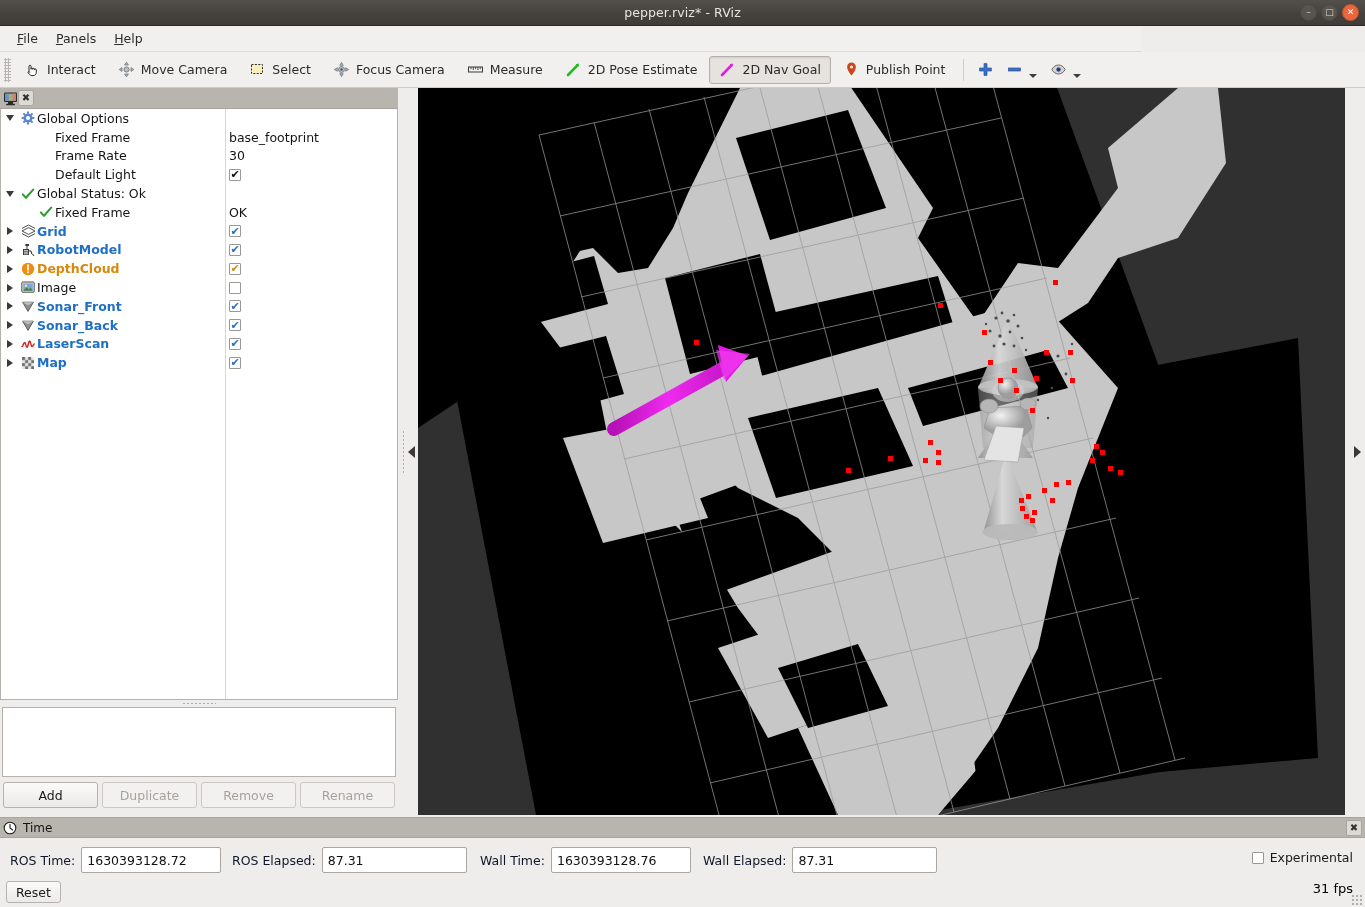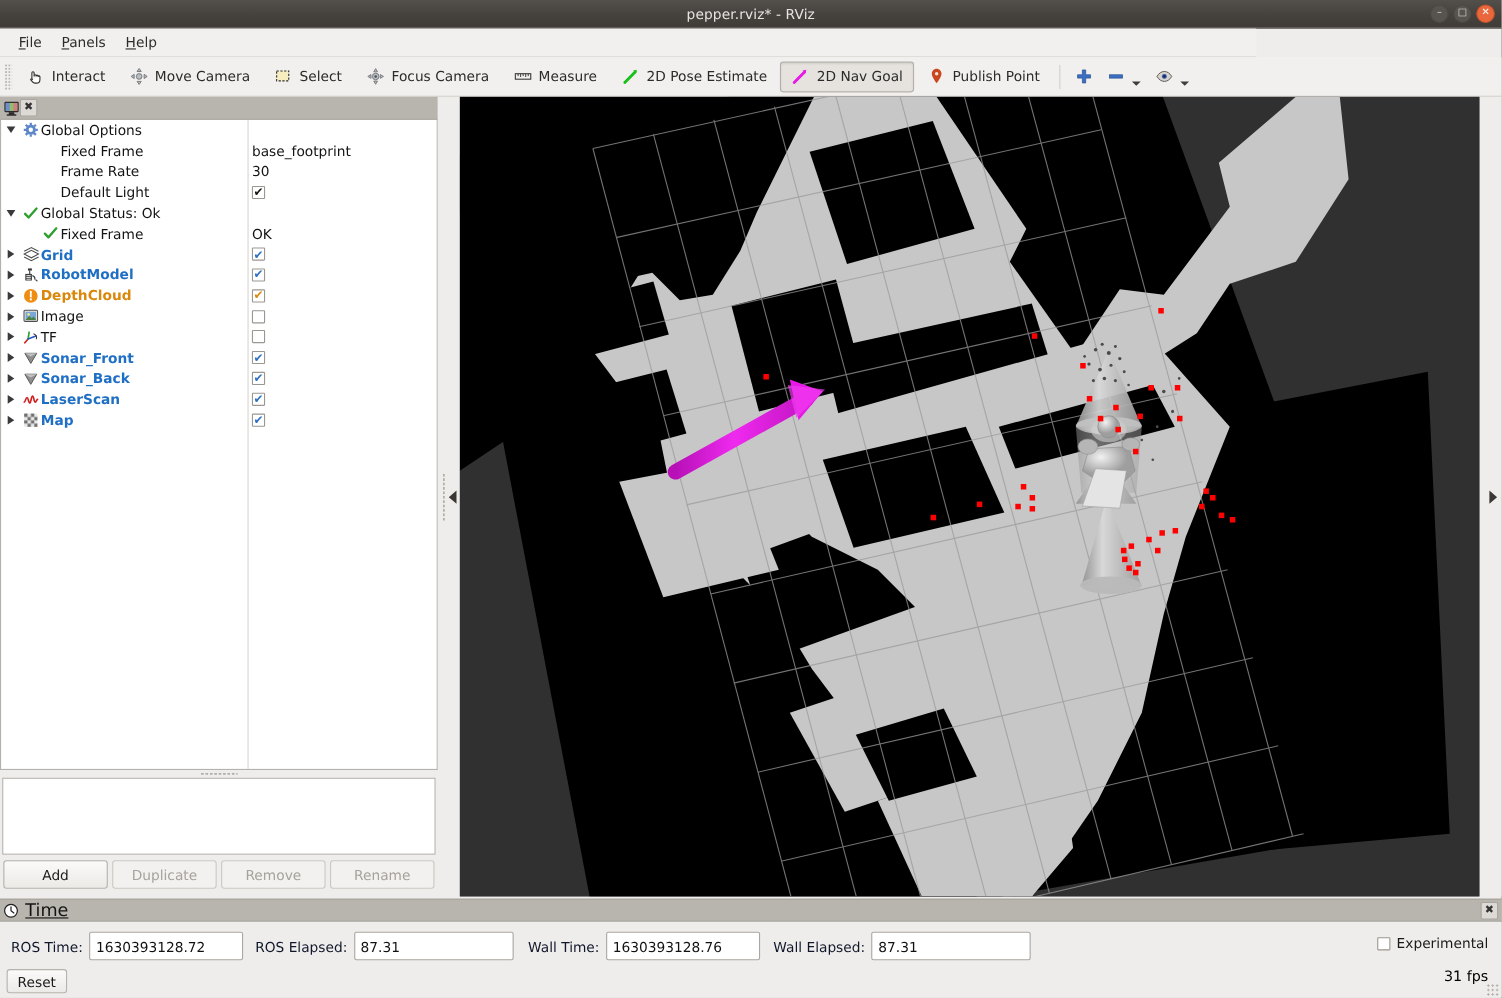--- a/index.html
+++ b/index.html
@@ -205,21 +205,21 @@
     background: #303030; overflow: hidden;
   }
   #viewport svg { display: block; }
 
   
   #time-header {
     position: absolute; left: 0; top: 817px; width: 1365px; height: 21px;
     background: #b8b4ae; display: flex; align-items: center; padding: 0 3px;
     border-top: 1px solid #a7a39d; border-bottom: 1px solid #a7a39d;
   }
-  #time-header .th-title { font-size: 16px; color: #131313; margin-left: 6px; flex: 1; text-decoration: underline; }
+  #time-header .th-title { font-size: 12px; color: #131313; margin-left: 6px; flex: 1; }
   #time-body {
     position: absolute; left: 0; top: 838px; width: 1365px; height: 69px;
     background: #efedeb;
   }
   .tfield { position: absolute; display: flex; align-items: center; gap: 6px; }
   .tfield label { font-size: 12.5px; color: #0f172a; }
   .tinput {
     height: 23px; background: #fff; border: 1px solid #aaa6a1; border-radius: 2px;
     display: flex; align-items: center; padding: 12px 5px;
     font-size: 12.5px; color: #111;
@@ -521,41 +521,20 @@
             </div>
             <div class="t-ico">
               <svg width="14" height="13" viewBox="0 0 14 13">
                 <rect x=".8" y="1" width="12.4" height="10.2" rx="1" fill="#e9e7e3" stroke="#4e4e4e" stroke-width="1"></rect>
                 <rect x="2.2" y="2.4" width="9.6" height="7.4" fill="#7aa7d6"></rect>
                 <circle cx="5" cy="4.8" r="1.2" fill="#f3e68a"></circle>
                 <path d="M2.2 9.8 5.6 6.2 7.8 8.4 9.6 6.8l2.2 3z" fill="#4b7f3e"></path>
               </svg>
             </div>
             <span class="t-label">Image</span>
-          </div>
-          <div class="t-val">
-            <div class="cbox"></div>
-          </div>
-        </div>
-        <div class="trow">
-          <div style="display: flex; align-items: center;">
-            <div class="t-arrow">
-              <span class="ar-right"></span>
-            </div>
-            <div class="t-ico">
-              <svg width="15" height="14" viewBox="0 0 15 14">
-                <g stroke-width="1.5" fill="none" stroke-linecap="round">
-                  <path d="M4.5 9.2 1.6 12.6" stroke="#d32020"></path>
-                  <path d="M4.5 9.2 5.5 3" stroke="#2fa02f"></path>
-                  <path d="M4.5 9.2 11.6 6.4" stroke="#2a57c7"></path>
-                </g>
-                <path d="M9.4 4.4c2.6.6 3.6 3.2 2.4 5" stroke="#3a3a3a" stroke-width="1" fill="none"></path>
-              </svg>
-            </div>
-            <span class="t-label">TF</span>
           </div>
           <div class="t-val">
             <div class="cbox"></div>
           </div>
         </div>
         <div class="trow">
           <div style="display: flex; align-items: center;">
             <div class="t-arrow">
               <span class="ar-right"></span>
             </div>

